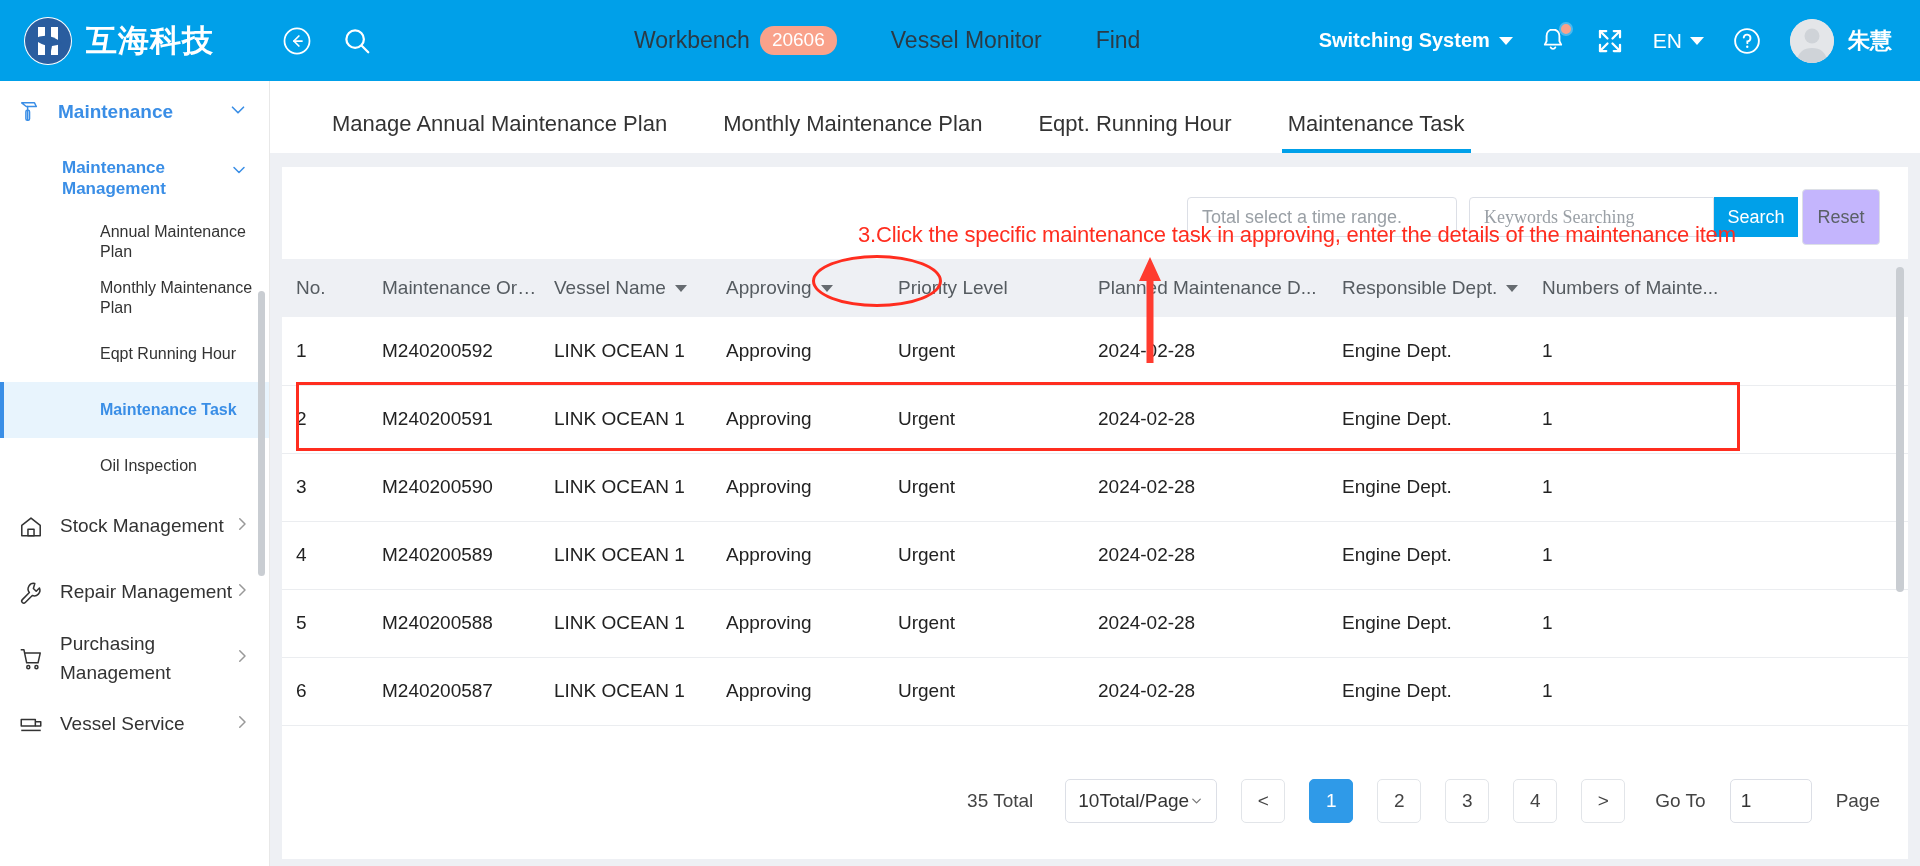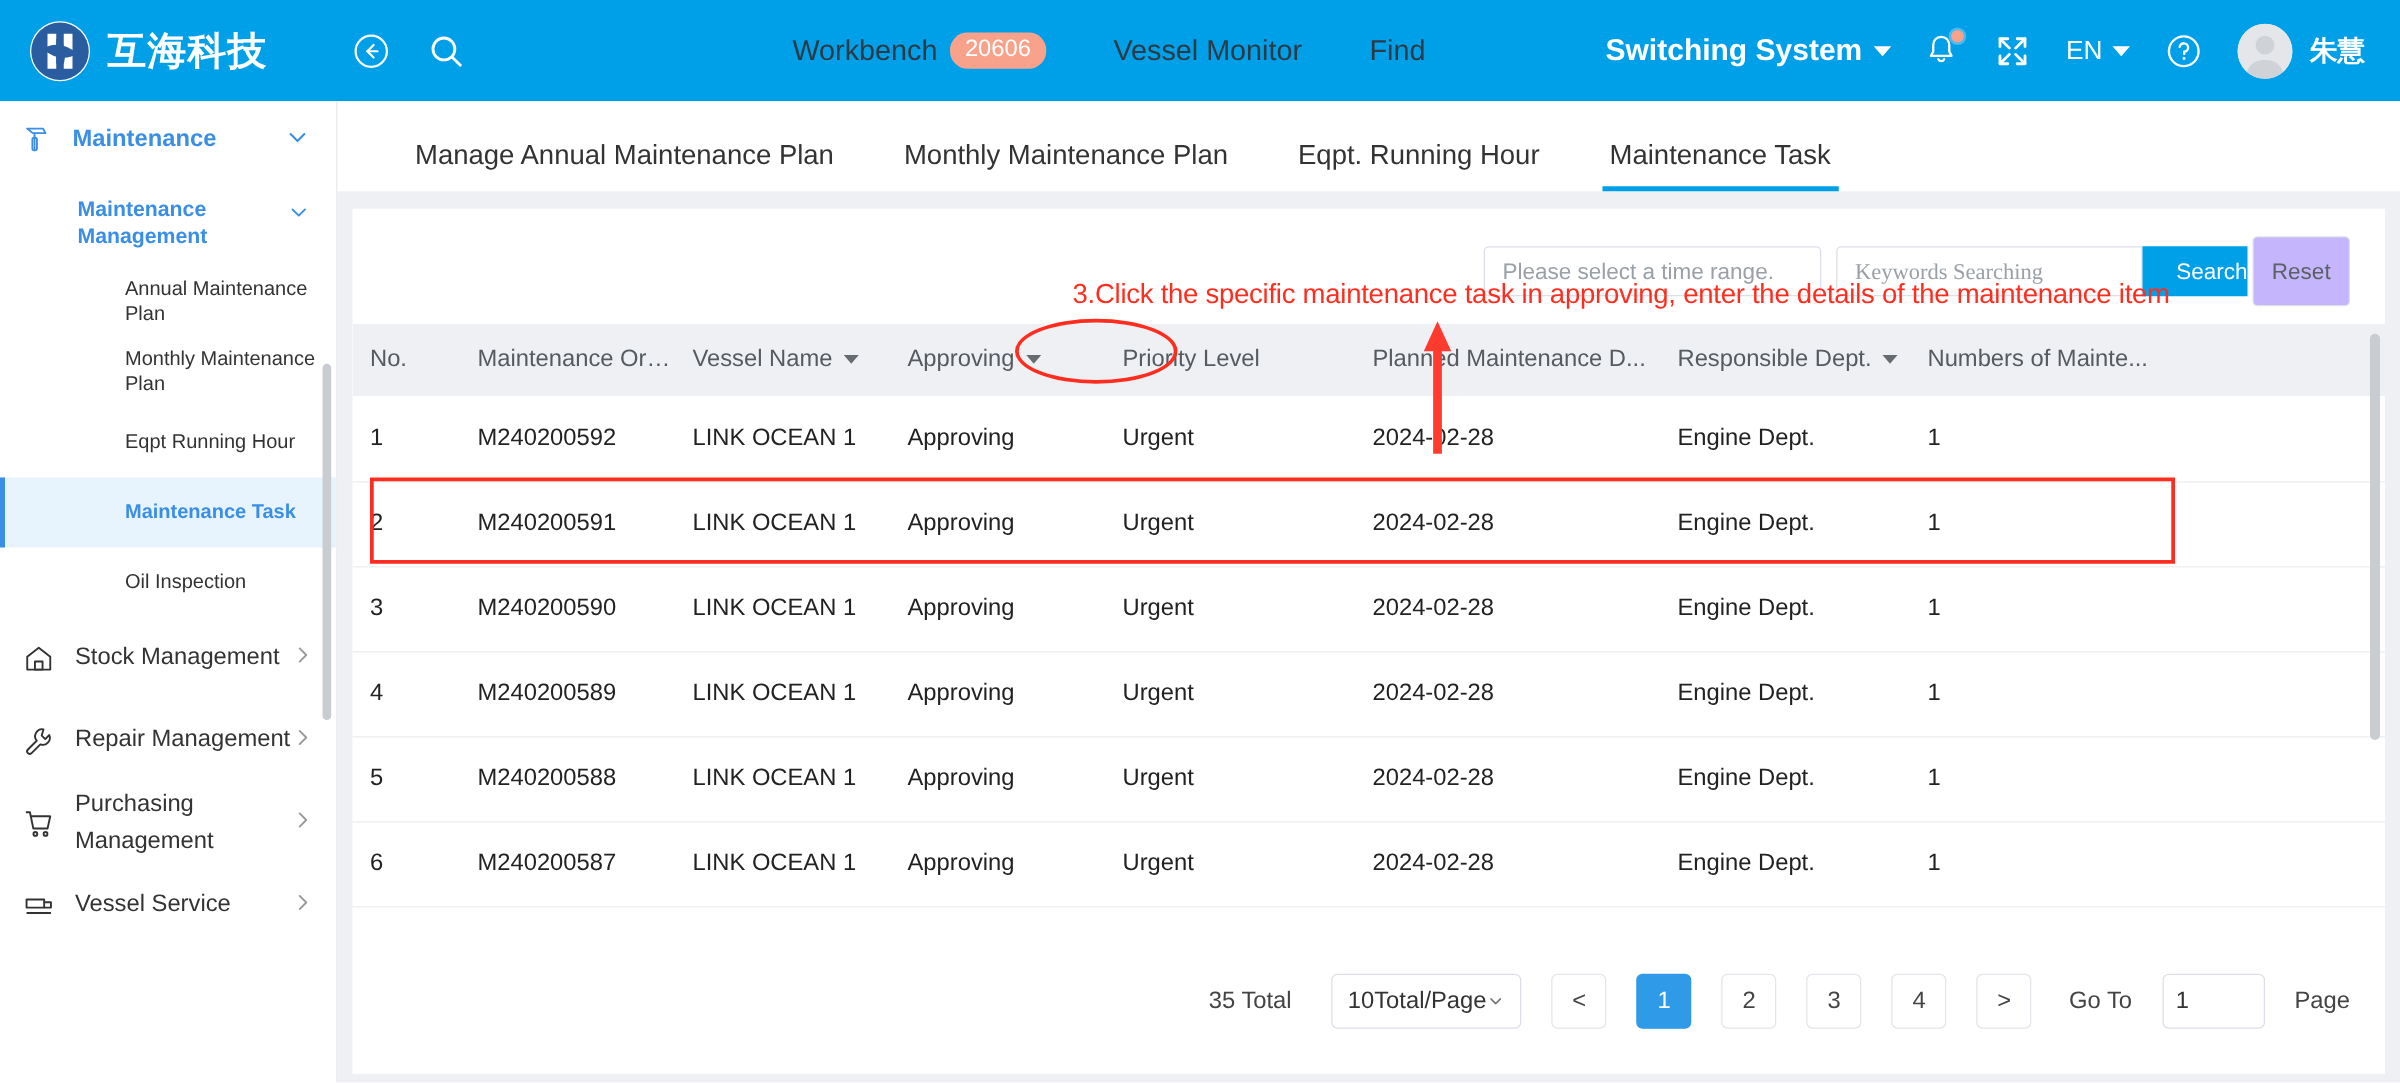--- a/index.html
+++ b/index.html
@@ -35,21 +35,21 @@
   .hdr-nav-item {
     font-size: 23px; color: #2b3a45; white-space: nowrap;
     display: flex; align-items: center; gap: 10px;
   }
   .badge-pill {
     background: #F9A28B; color: #ffffff; font-size: 19px;
     border-radius: 14px; padding: 2px 12px 3px; line-height: 1.25;
   }
   .hdr-right { display: flex; align-items: center; margin-left: auto; padding-right: 28px; gap: 26px; }
   .switch-system {
-    color: #ffffff; font-size: 24px; font-weight: bold; display: flex;
+    color: #ffffff; font-size: 20px; font-weight: bold; display: flex;
     align-items: center; gap: 9px; white-space: nowrap;
   }
   .caret-down {
     width: 0; height: 0; border-left: 7px solid transparent;
     border-right: 7px solid transparent; border-top: 8px solid currentColor;
   }
   .bell-wrap { position: relative; width: 28px; height: 32px; }
   .bell-dot {
     position: absolute; top: -3px; right: -6px; width: 14px; height: 14px;
     border-radius: 50%; background: #F9A28B; border: 2px solid #4cb9ef;
@@ -127,21 +127,21 @@
   }
   .field {
     height: 40px; border: 1px solid #dcdfe6; border-radius: 4px;
     display: flex; align-items: center; padding: 0 14px; font-size: 18px;
     color: #9aa0a6; background: #ffffff;
   }
   .field.time { width: 270px; }
   .field.kw { width: 245px; margin-left: 12px; border-radius: 4px 0 0 4px; font-family: Liberation Serif, serif; }
   .btn-search {
     height: 40px; width: 84px; background: #00A0E9; color: #ffffff;
-    font-size: 18px; display: flex; align-items: center; justify-content: flex-end;
+    font-size: 18px; display: flex; align-items: center; justify-content: center;
     border: none; border-radius: 0;
   }
   .btn-reset {
     height: 56px; width: 78px; background: #c4b5fd; color: #5a6066;
     font-size: 18px; display: flex; align-items: center; justify-content: center;
     border: 1px solid #dcdfe6; border-radius: 4px; margin-left: 4px;
   }
 
   
   .tbl-wrap { position: relative; margin-top: 8px; }
@@ -430,21 +430,21 @@
       </div>
       <div class="tab active">
         <span>Maintenance Task</span>
       </div>
     </div>
 
     <div class="content-card">
 
       <div class="toolbar">
         <div class="field time">
-          <span>Please select a time range.</span>
+          <span>Total select a time range.</span>
         </div>
         <div class="field kw">
           <span>Keywords Searching</span>
         </div>
         <div class="btn-search">
           <span>Search</span>
         </div>
         <div class="btn-reset">
           <span>Reset</span>
         </div>

